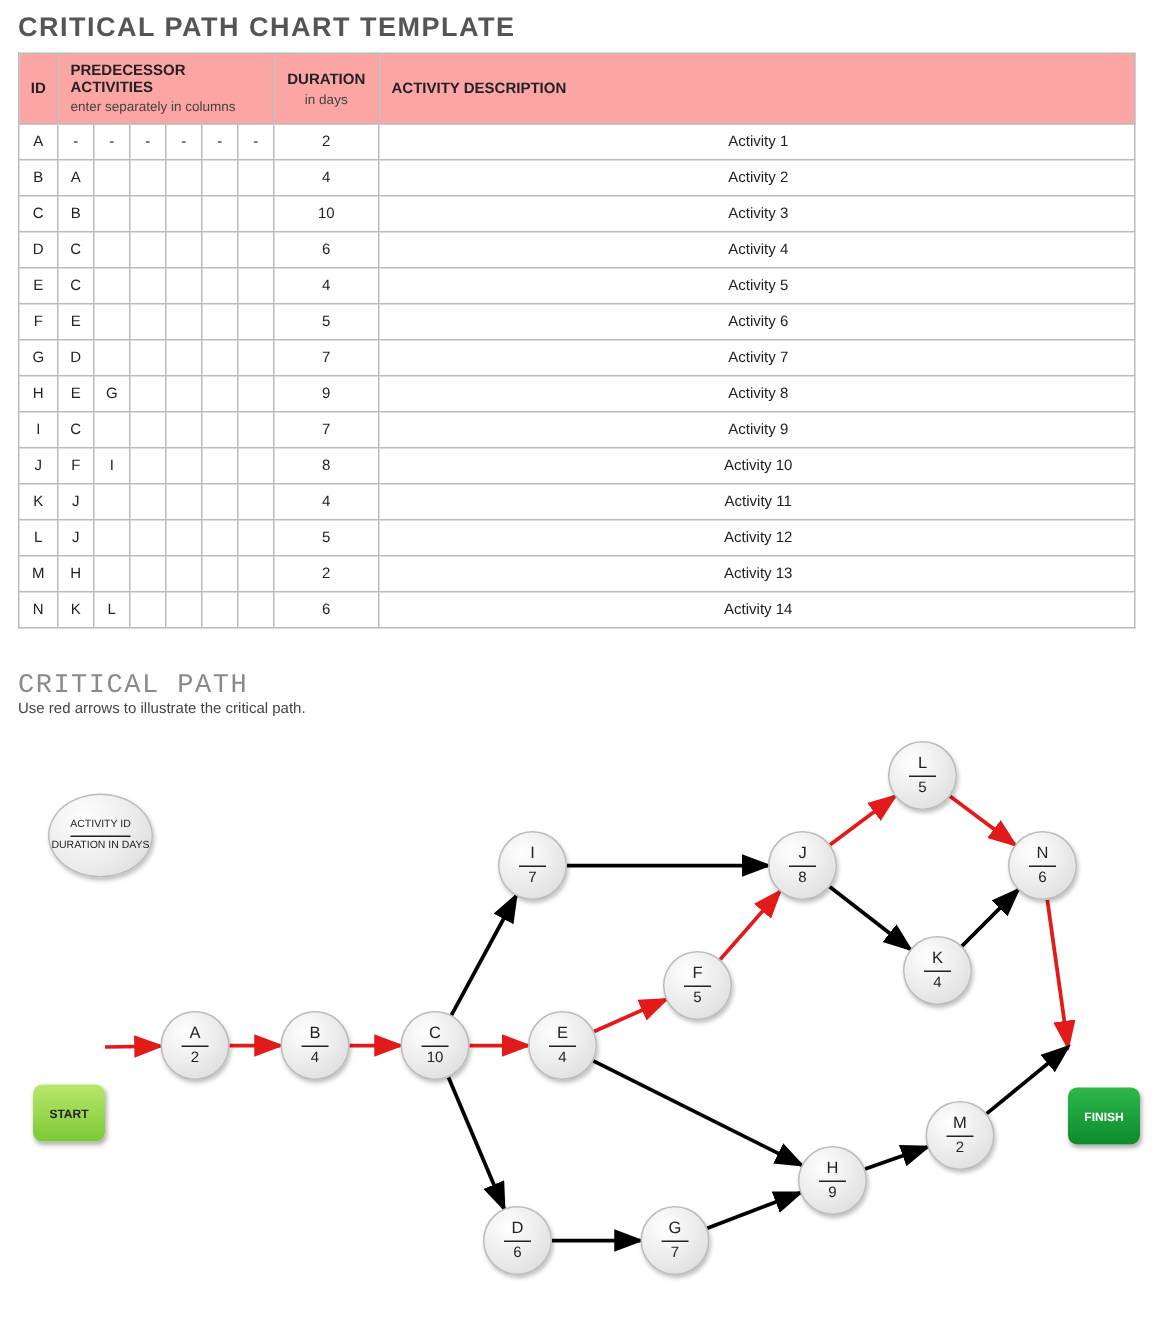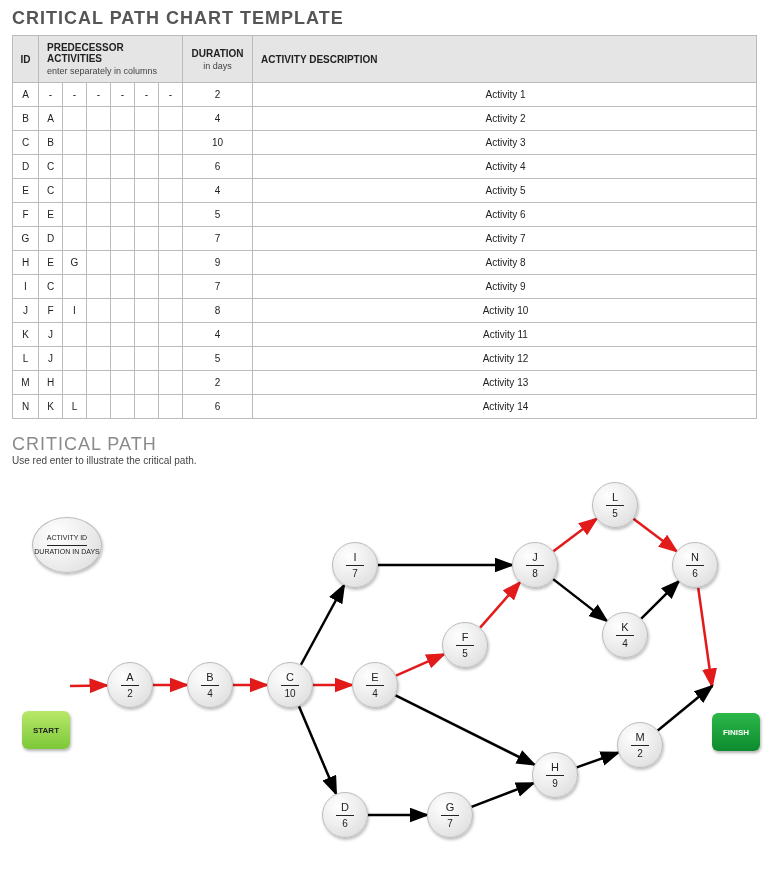--- a/index.html
+++ b/index.html
@@ -22,42 +22,43 @@
     border-collapse: collapse;
     width: 100%;
     font-size: 10px;
   }
   th, td {
     border: 1px solid #bbb;
     padding: 6px 6px;
     text-align: center;
   }
   thead th {
-    background: #e5e5e5;
+    background: #fca5a5;
     font-weight: 700;
     font-size: 10px;
   }
   .sub {
     display: block;
     font-weight: 400;
     font-size: 9px;
     color: #444;
     margin-top: 2px;
   }
   td.desc { text-align: center; padding-left: 8px; }
   .id-col { width: 26px; }
   .pred-col { width: 24px; }
   .dur-col { width: 70px; margin-left: 20px; }
 
   .section-title {
     font-size: 18px;
     letter-spacing: 1px;
     color: #8a8a8a;
-    margin-top: 15px;
+    margin-top: 28px;
     font-weight: 400;
+    font-family: Liberation Mono, monospace;
   }
   .subtitle {
     font-size: 10px;
     color: #444;
     margin-bottom: 6px;
   }
 
   .diagram {
     position: relative;
     width: 745px;
@@ -289,21 +290,21 @@
         <td class="pred-col"></td>
         <td class="pred-col"></td>
         <td class="pred-col"></td>
         <td class="dur-col">6</td>
         <td class="desc">Activity 14</td>
       </tr>
     </tbody>
 </table>
 
 <div class="section-title">CRITICAL PATH</div>
-<div class="subtitle">Use red enter to illustrate the critical path.</div>
+<div class="subtitle">Use red arrows to illustrate the critical path.</div>
 
 <div class="diagram" id="diagram">
   <svg class="arrows" id="arrows">
     <defs>
       <marker id="arr-red" markerWidth="8" markerHeight="8" refX="7" refY="3" orient="auto">
         <path d="M0,0 L8,3 L0,6 Z" fill="#e21a1a"></path>
       </marker>
       <marker id="arr-black" markerWidth="8" markerHeight="8" refX="7" refY="3" orient="auto">
         <path d="M0,0 L8,3 L0,6 Z" fill="#000"></path>
       </marker>

